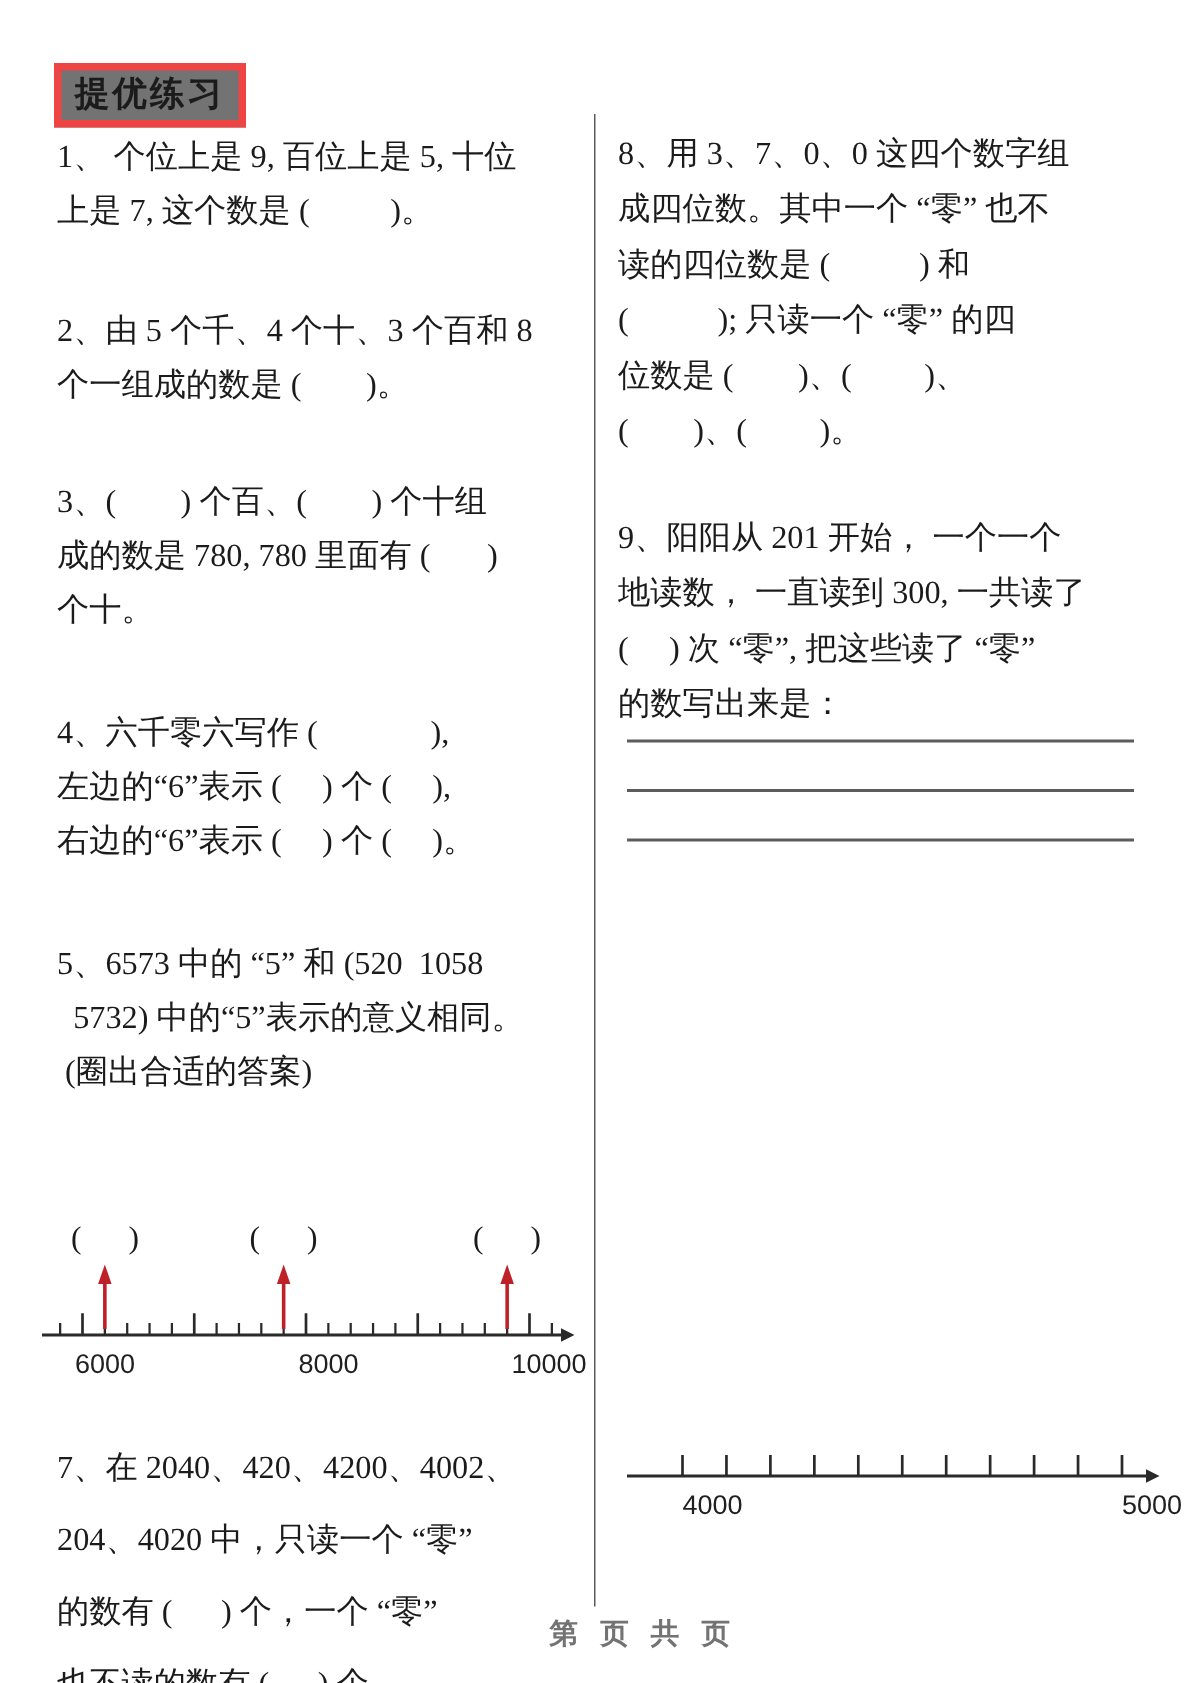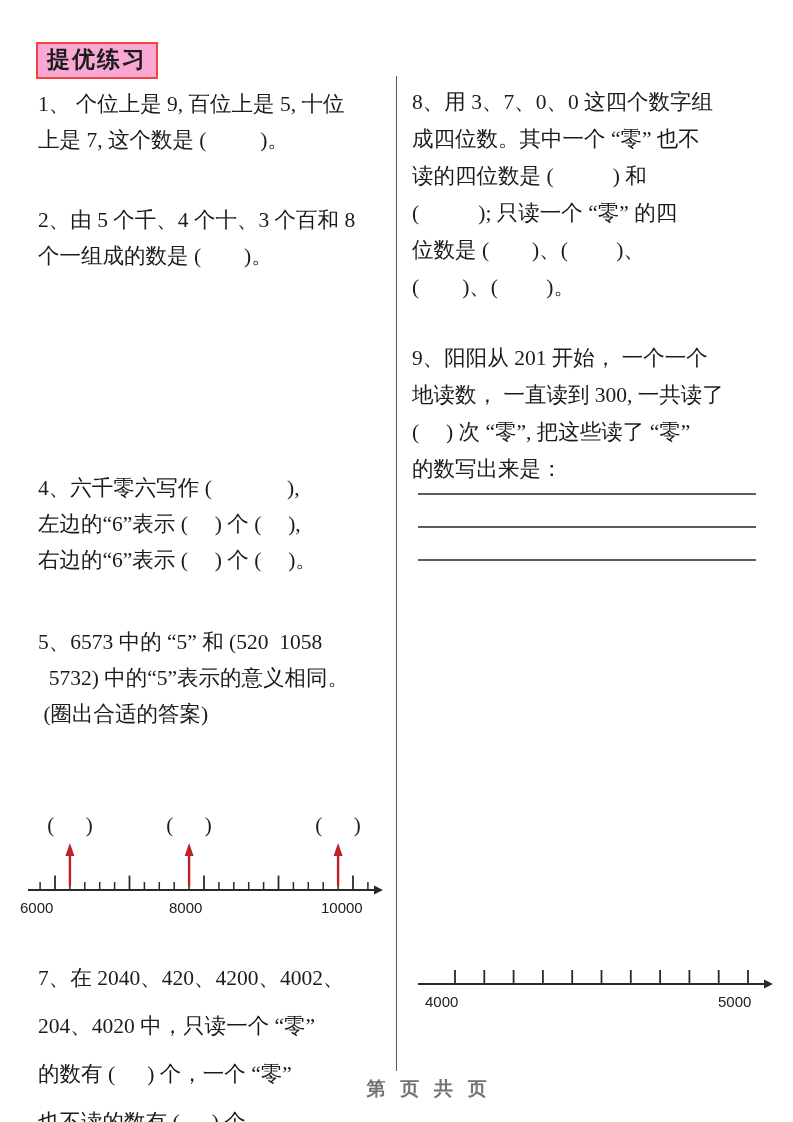--- a/index.html
+++ b/index.html
@@ -4,40 +4,40 @@
 <style>
   html,body { margin:0; padding:0; background:#ffffff; }
   .page {
     position:relative; width:793px; height:1122px; background:#ffffff;
     font-family:"Liberation Serif","DejaVu Serif",serif; color:#1b1b1b;
     overflow:hidden;
   }
   .title-box {
     position:absolute; left:36px; top:42px; padding:2px 9px 3px 9px;
     font-size:23px; font-weight:bold; letter-spacing:2px;
-    background:#f9a8d4; border:2px solid #ef4444; line-height:1.2;
+    background:#737373; border:5px solid #ef4444; line-height:1.2;
   }
   .divider {
     position:absolute; left:396px; top:76px; height:995px; width:0;
     border-left:1.5px solid #5a5a5a;
   }
   .question {
     position:absolute; margin:2px; white-space:pre-wrap;
     font-size:21.5px; color:#1b1b1b;
   }
   .ql { left:36px;  width:356px; line-height:36px; }
   .qr { left:410px; width:372px; line-height:37px; }
   .blank-row-item {
     position:absolute; width:70px; text-align:center;
     font-size:21px; white-space:pre;
   }
   .axis-label {
-    position:absolute; width:70px; text-align:left;
+    position:absolute; width:70px; text-align:right;
     font-family:"Liberation Sans","DejaVu Sans",sans-serif;
-    font-size:15px; color:#202020;
+    font-size:18px; color:#202020;
   }
   .writing-line {
     position:absolute; left:418px; width:338px; height:0;
     border-top:2px solid #5c5c5c;
   }
   .footer {
     position:absolute; left:60px; right:0; top:1076px; text-align:center;
     font-size:19px; font-weight:bold; word-spacing:10px; color:#737373;
   }
   svg { position:absolute; display:block; }
@@ -48,20 +48,23 @@
 <div class="page">
 
   <div class="title-box">提优练习</div>
 
   <div class="divider"></div>
 
   <p class="question ql" style="top:84px">1、 个位上是 9, 百位上是 5, 十位
 上是 7, 这个数是 (          )。</p>
   <p class="question ql" style="top:200px">2、由 5 个千、4 个十、3 个百和 8
 个一组成的数是 (        )。</p>
+  <p class="question ql" style="top:314px">3、(        ) 个百、(        ) 个十组
+成的数是 780, 780 里面有 (       )
+个十。</p>
   <p class="question ql" style="top:468px">4、六千零六写作 (              ),
 左边的“6”表示 (     ) 个 (     ),
 右边的“6”表示 (     ) 个 (     )。</p>
   <p class="question ql" style="top:622px">5、6573 中的 “5” 和 (520  1058
   5732) 中的“5”表示的意义相同。
  (圈出合适的答案)</p>
 
   <span class="blank-row-item" style="left:35px;  top:813px">(      )</span>
   <span class="blank-row-item" style="left:154px; top:813px">(      )</span>
   <span class="blank-row-item" style="left:303px; top:813px">(      )</span>

